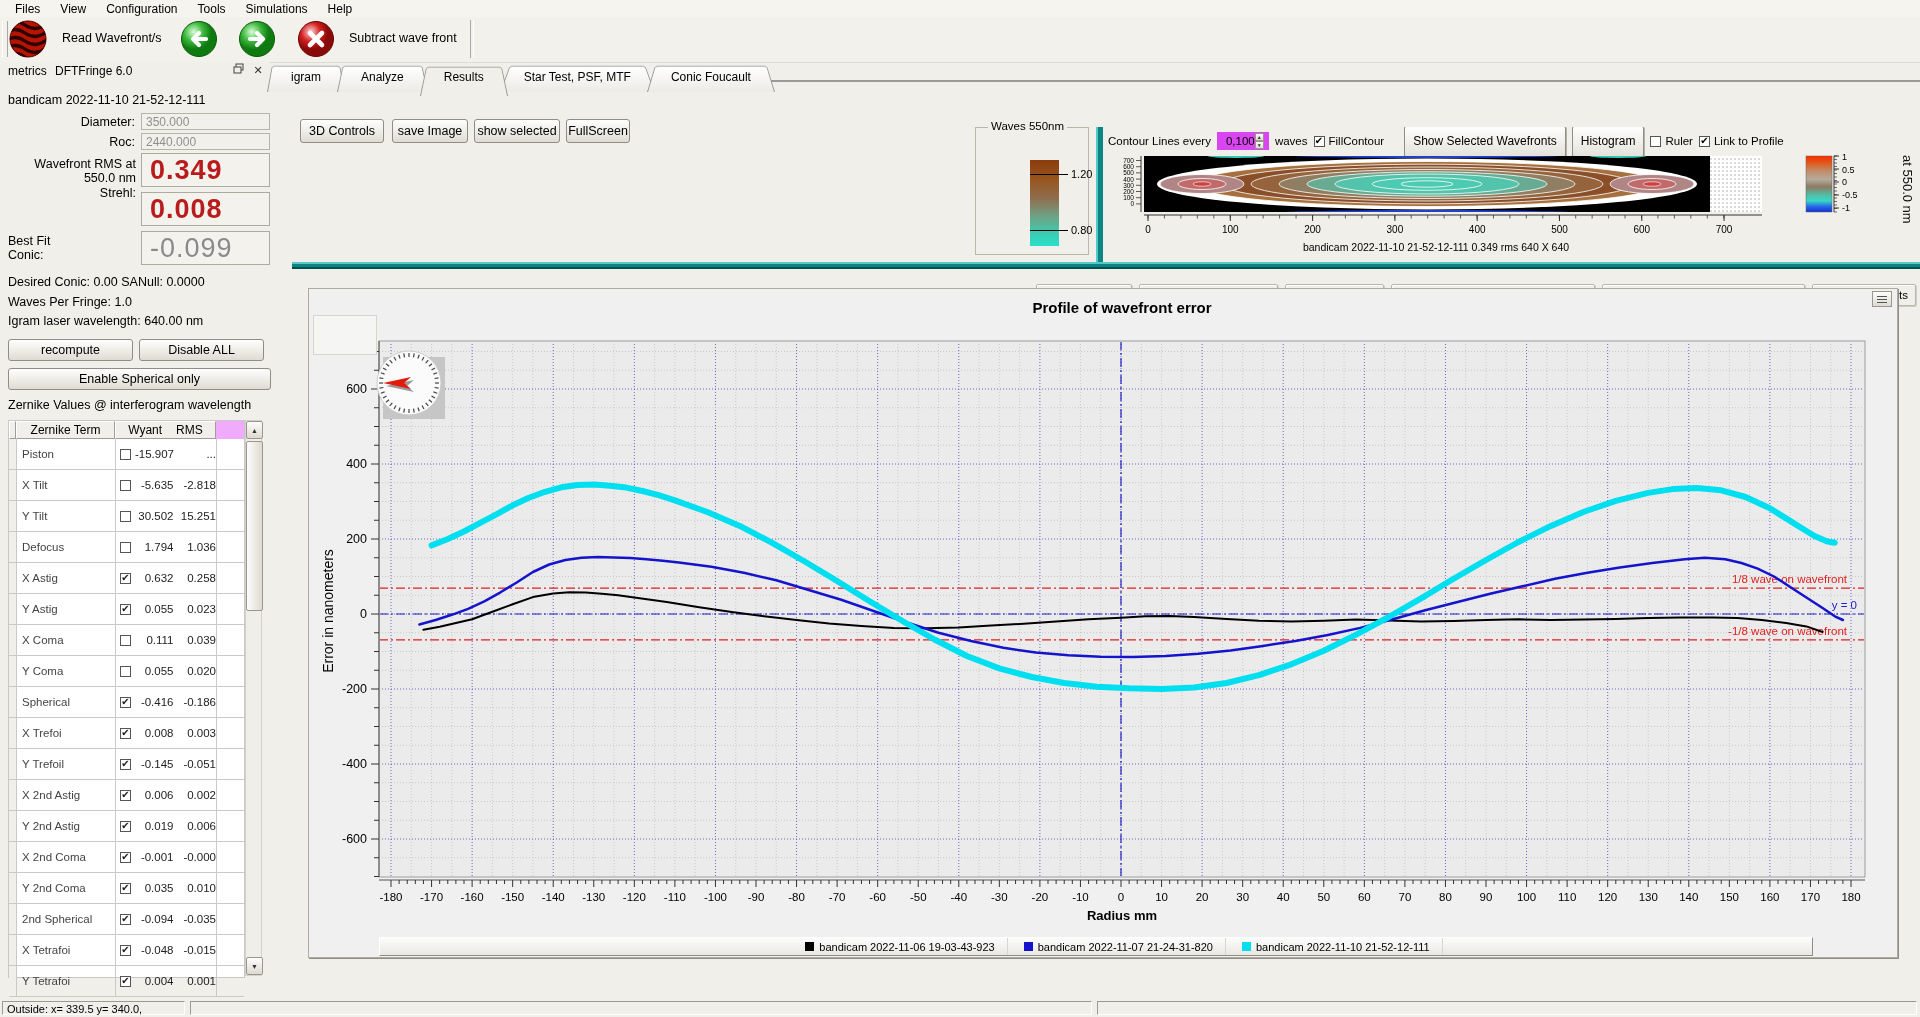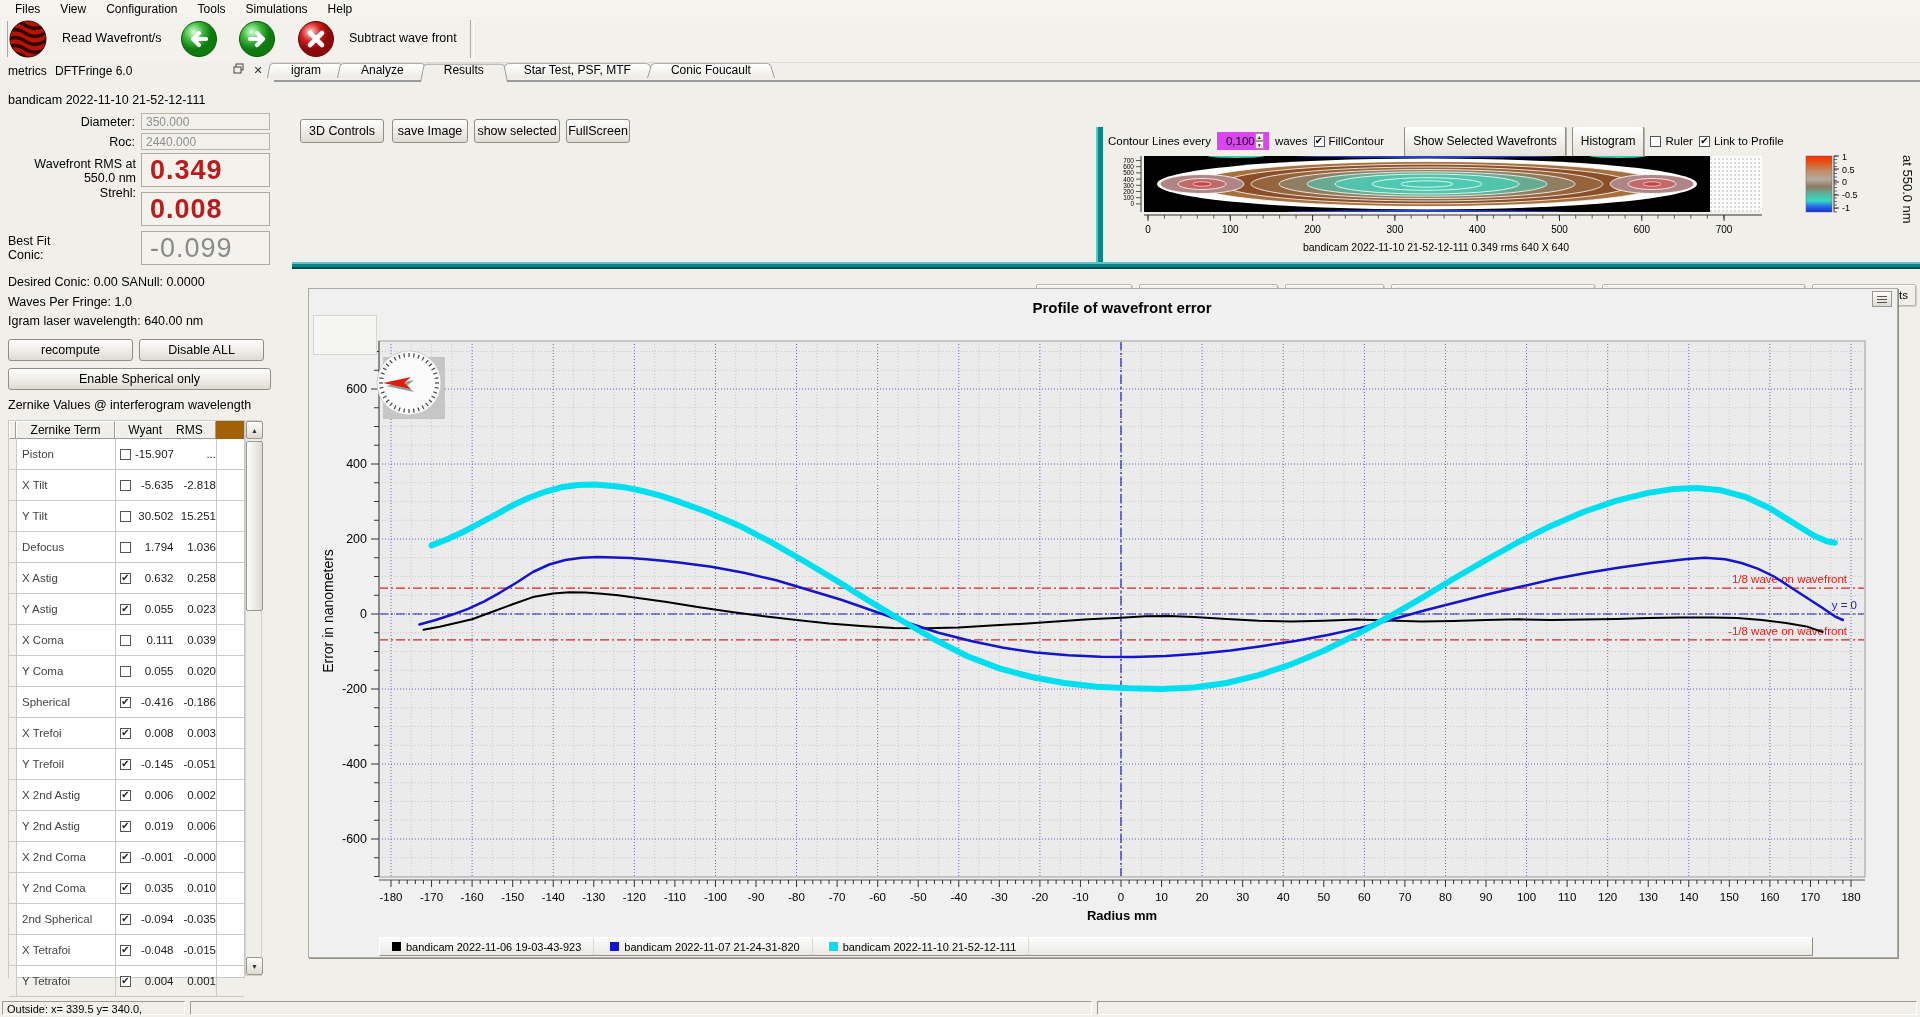--- a/index.html
+++ b/index.html
@@ -24,40 +24,40 @@
   .dock-btn{position:absolute;top:1px;width:16px;height:15px;text-align:center;line-height:14px;font-size:11px;color:#333;}
   .flabel{position:absolute;font-size:12.5px;text-align:right;color:#000;}
   .fvalue{position:absolute;border:1px solid #b7b5aa;background:#f1f0eb;color:#8f8f8f;font-size:12px;padding:1px 4px;box-sizing:border-box;}
   .bigbox{position:absolute;border:1px solid #adaba0;background:#f3f2ed;box-sizing:border-box;display:flex;align-items:center;padding-left:8px;}
   .bigval{font-size:27px;font-weight:bold;color:#b91c1c;letter-spacing:1px;}
   .bigval.light{font-weight:400;color:#8a8a8a;}
   .plain{position:absolute;font-size:12.5px;}
   .xpbtn{border:1px solid #8f8d84;border-radius:3px;background:linear-gradient(#fefefe,#eceae4 60%,#dddbd2);font-size:12.5px;font-family:"Liberation Sans",sans-serif;display:flex;align-items:center;justify-content:center;box-sizing:border-box;}
   
   #ztable{position:absolute;left:8px;top:358px;width:237px;height:558px;background:#fff;border:1px solid #c8c8c8;box-sizing:border-box;}
-  .zhead{display:flex;height:18px;background:#a16207;font-size:12px;}
+  .zhead{display:flex;height:18px;background:#f0abfc;font-size:12px;}
   .zhead .hc{border:1px solid;border-color:#fff #9d9d9d #9d9d9d #fff;background:#f0efea;display:flex;align-items:center;justify-content:center;gap:14px;box-sizing:border-box;}
   .zrow{display:flex;height:30px;border-bottom:1px solid #c9c9c9;font-size:11.5px;color:#444;}
   .zrh{width:7px;background:#f0efea;border-right:1px solid #c9c9c9;}
   .zterm{width:99px;border-right:1px solid #c9c9c9;display:flex;align-items:center;padding-left:5px;box-sizing:border-box;}
   .zvals{width:101px;border-right:1px solid #c9c9c9;display:flex;align-items:center;gap:4px;padding-left:4px;box-sizing:border-box;color:#222;}
   .zw{width:40px;text-align:right;}
   .zr{width:40px;text-align:right;}
   .cb{width:11px;height:11px;border:1px solid #555;background:#fff;display:inline-flex;align-items:center;justify-content:center;font-size:10px;line-height:10px;box-sizing:border-box;flex:none;}
   .rb{width:11px;height:11px;border:1px solid #666;border-radius:50%;background:#fff;display:inline-flex;align-items:center;justify-content:center;box-sizing:border-box;flex:none;}
   .rb.on::after{content:"";width:5px;height:5px;border-radius:50%;background:#222;}
   
   #zscroll{position:absolute;left:245px;top:358px;width:17px;height:556px;background:#efeee9;border:1px solid #d4d2c8;box-sizing:border-box;}
   .sbtn{position:absolute;left:0;width:15px;height:16px;border:1px solid #9a988e;border-radius:2px;background:linear-gradient(#fdfdfd,#dcdad0);font-size:7px;display:flex;align-items:center;justify-content:center;color:#333;}
   .sthumb{position:absolute;left:0px;top:20px;width:15px;height:168px;border:1px solid #9a988e;border-radius:2px;background:linear-gradient(90deg,#fdfdfd,#dcdad0);}
 
   
   #tabbar{position:absolute;left:274px;top:62px;width:1646px;height:19px;}
   #tabbar::after{content:"";position:absolute;left:0;right:0;bottom:0;border-bottom:1px solid #9a9a9a;z-index:1;}
-  .tab{position:relative;float:left;height:16px;line-height:16px;padding:0 17px;font-size:12px;margin-right:6px;z-index:2;}
+  .tab{position:relative;float:left;height:16px;line-height:16px;padding:7px 17px;font-size:12px;margin-right:6px;z-index:2;}
   .tab::before{content:"";position:absolute;top:0;bottom:0;left:-7px;right:-7px;background:linear-gradient(#ffffff,#ecebe6);border:1px solid #9a9a9a;border-bottom:none;border-radius:4px 4px 0 0;transform:perspective(8px) rotateX(2.2deg);transform-origin:bottom center;z-index:-1;}
   .tab.active{z-index:3;height:19px;}
   .tab.active::before{background:#f0efea;bottom:-1px;}
   #content{position:absolute;left:274px;top:81px;width:1646px;height:919px;background:#f0efea;border-top:1px solid #9a9a9a;}
 
   
   .rbtn{position:absolute;top:119px;height:24px;}
   #wavesbox{position:absolute;left:975px;top:127px;width:112px;height:126px;border:1px solid #b9b7ac;}
   #wavesbox .legend{position:absolute;left:12px;top:-8px;background:#f0efea;padding:0 3px;font-size:11.5px;}
   #wavesbar{position:absolute;left:54px;top:32px;width:29px;height:86px;background:linear-gradient(#8a3c0e,#99551d 22%,#8e6f4f 45%,#6fa183 65%,#3ecbb1 85%,#27e0ca);}
@@ -78,21 +78,21 @@
   #rot-title{position:absolute;top:28px;right:-14px;height:100px;writing-mode:vertical-rl;font-size:13px;color:#111;line-height:15px;width:48px;}
 
   
   #profile-controls{position:absolute;left:1080px;top:283px;width:836px;height:24px;display:flex;justify-content:flex-end;align-items:center;gap:7px;}
   .pctl{height:20px;border:1px solid #b9b7ac;border-radius:2px;box-shadow:1px 1px 0 #cfcdc3, inset 1px 1px 0 #fff;background:#f0efea;display:flex;align-items:center;gap:5px;padding:0 7px;font-size:11.5px;white-space:nowrap;}
 
   
   #chart{position:absolute;left:308px;top:288px;width:1590px;height:670px;background:#f0f0f0;border:1px solid #aeaca2;box-shadow:1px 1px 0 #8f8d84;box-sizing:border-box;}
   #corner-box{position:absolute;left:4px;top:26px;width:62px;height:38px;background:#f5f5f3;border:1px solid #d8d6cc;}
   #compass{position:absolute;left:66px;top:60px;width:72px;height:72px;}
-  #legendbar{position:absolute;left:70px;top:648px;width:1434px;height:19px;background:linear-gradient(#fcfcfc,#e9e8e3);border:1px solid;border-color:#ffffff #8f8d84 #8f8d84 #ffffff;box-sizing:border-box;display:flex;align-items:center;justify-content:flex-start;gap:4px;font-size:11px;}
+  #legendbar{position:absolute;left:70px;top:648px;width:1434px;height:19px;background:linear-gradient(#fcfcfc,#e9e8e3);border:1px solid;border-color:#ffffff #8f8d84 #8f8d84 #ffffff;box-sizing:border-box;display:flex;align-items:center;justify-content:center;gap:4px;font-size:11px;padding-left:44px;}
   .lentry{display:flex;align-items:center;gap:5px;padding:0 12px;height:100%;border-right:1px solid #d9d7cd;}
   .lsq{width:9px;height:9px;flex:none;}
   #lmenu{position:absolute;right:5px;top:2px;width:18px;height:14px;border:1px solid #9a988e;background:linear-gradient(#fdfdfd,#dcdad0);display:flex;flex-direction:column;justify-content:center;gap:2px;align-items:center;}
   #lmenu i{display:block;width:10px;border-top:1px solid #555;}
 
   
   #statusbar{position:absolute;left:0;top:1000px;width:1920px;height:17px;background:#f0efea;}
   .sbox{position:absolute;top:1px;height:14px;border:1px solid;border-color:#9d9b91 #ffffff #ffffff #9d9b91;font-size:11px;padding:0 4px;line-height:14px;box-sizing:border-box;}
   text{font-family:"Liberation Sans",sans-serif;}
 </style>
@@ -387,20 +387,28 @@
       <div class="tab"><span>igram</span></div>
       <div class="tab"><span>Analyze</span></div>
       <div class="tab active"><span>Results</span></div>
       <div class="tab"><span>Star Test, PSF, MTF</span></div>
       <div class="tab"><span>Conic  Foucault</span></div>
     </div>
   <div id="content"></div>
 
   <div id="results-buttons"></div>
 
+  <div id="wavesbox">
+    <div class="legend">Waves 550nm</div>
+    <div id="wavesbar"></div>
+    <div class="wtick" style="top:46px;"></div>
+    <div class="wtick" style="top:102px;"></div>
+    <div class="wlab" style="top:40px;">1.20</div>
+    <div class="wlab" style="top:96px;">0.80</div>
+  </div>
 
   <div class="tealv"></div>
   <div class="tealh"></div>
 
   <div id="contour">
     <div id="contour-controls">
       <span>Contour Lines every</span>
       <div id="spin">
         <span class="sval">0,100</span>
         <span class="sarrows">

